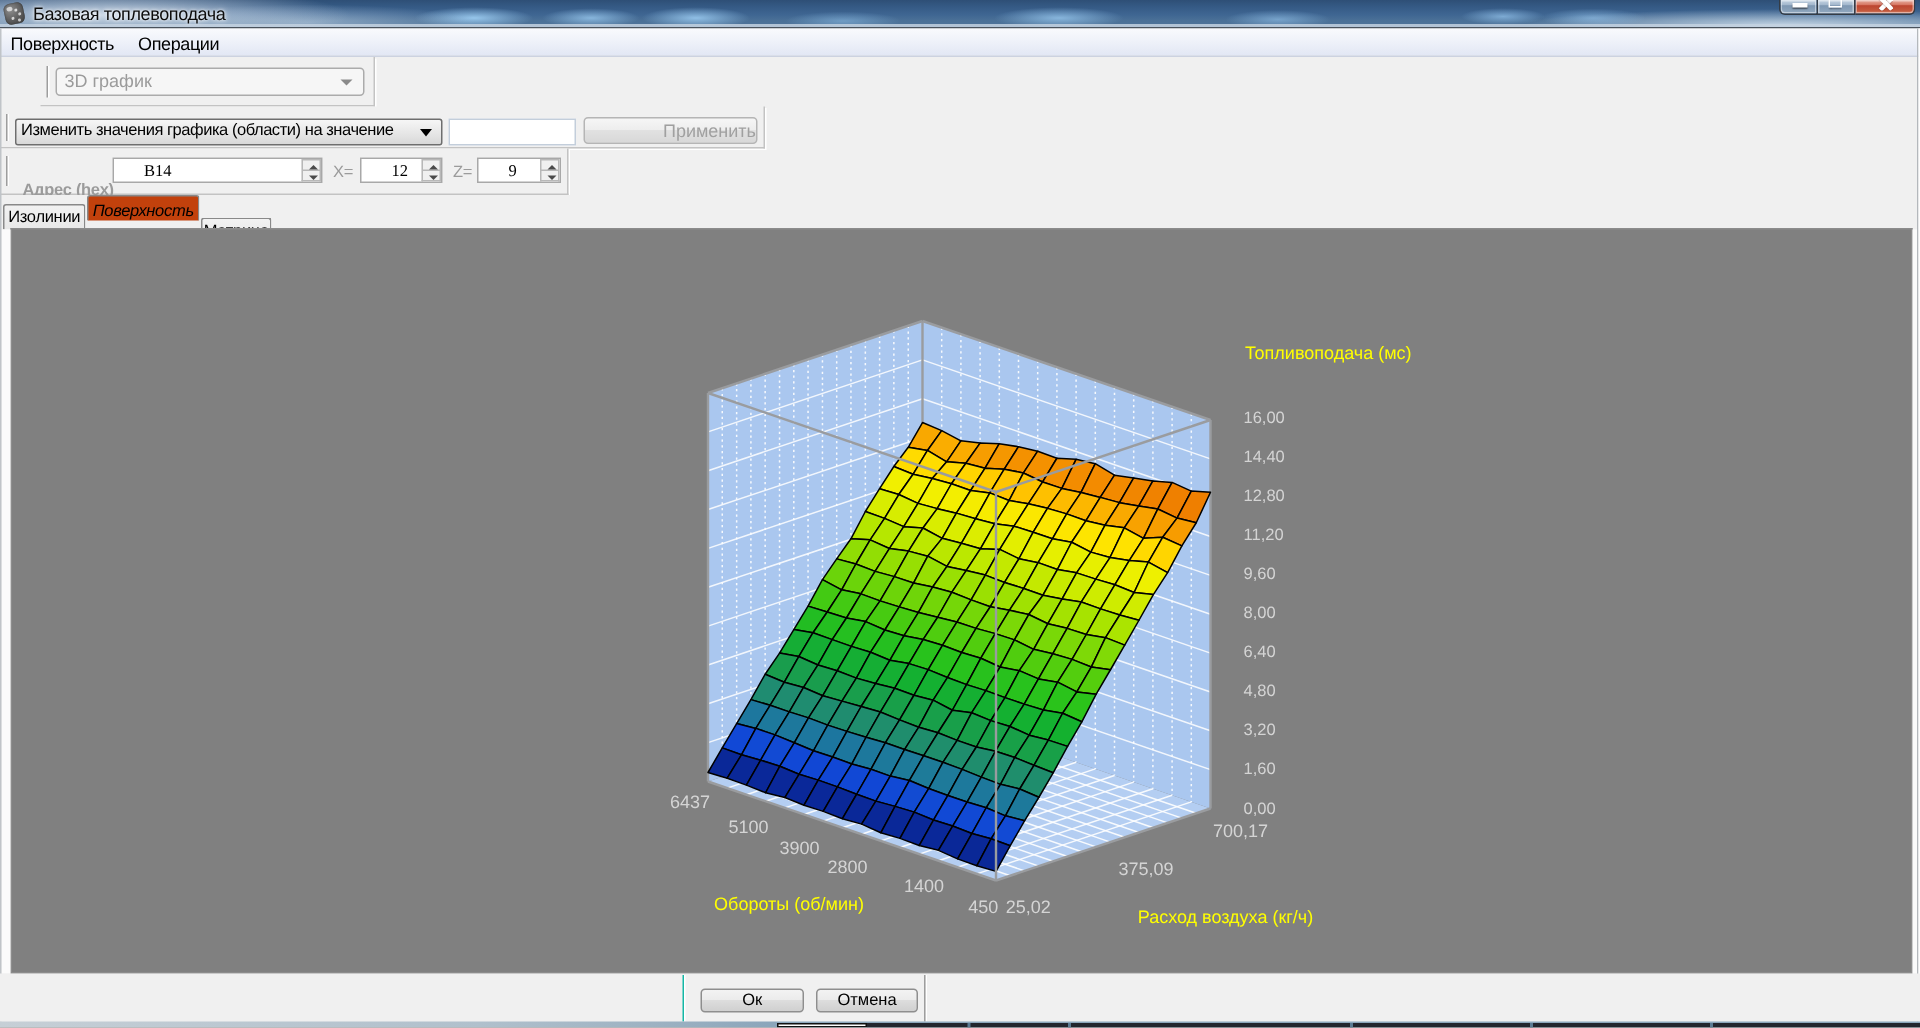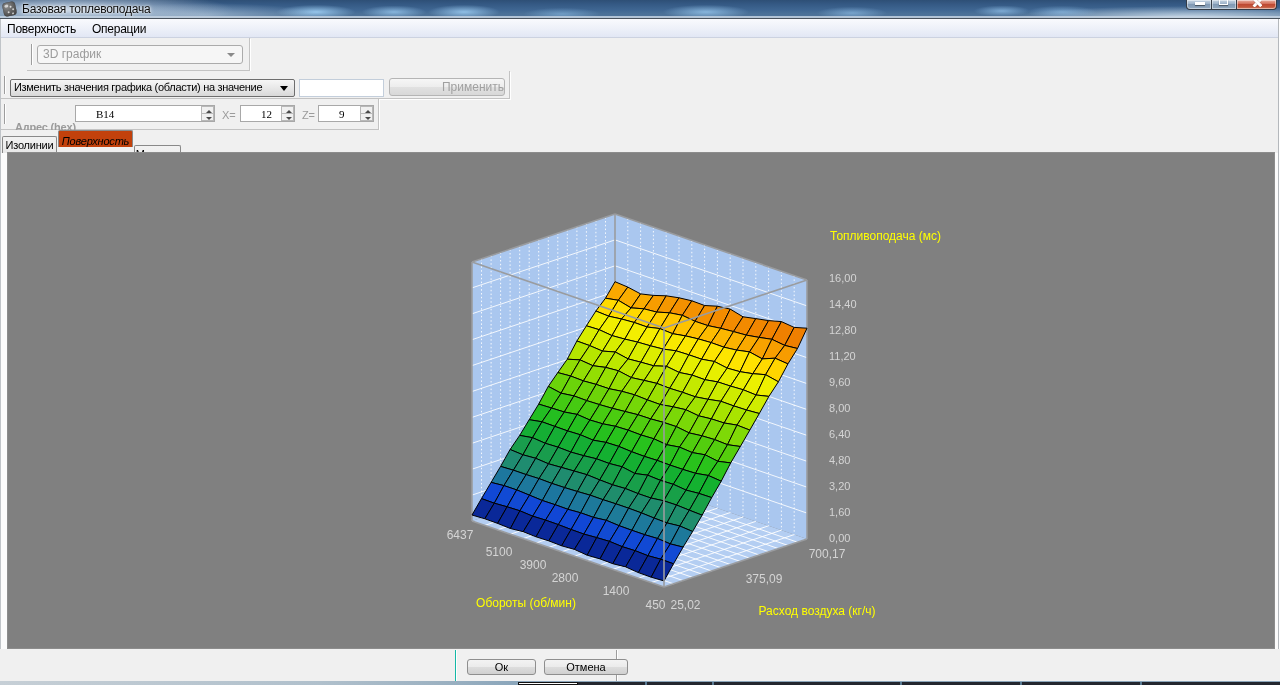--- a/index.html
+++ b/index.html
@@ -103,21 +103,21 @@
 
 
 #footer { left:0; top:649px; width:1280px; height:32px; background:#f0f0f0; }
 #btnbar { left:455px; top:1px; width:162px; height:31px;
   border-left:1px solid #14b8a6; border-right:1px solid #9d9d9d;
   box-shadow:inset 1px 0 0 #fff, 1px 0 0 #fff; }
 .okbtn { position:absolute; top:9px; height:16px; border:1px solid #8e8e8e; border-radius:3px;
   background:linear-gradient(to bottom,#f3f3f3,#ebebeb 49%,#dddddd 50%,#d0d0d0);
   font-size:11px; color:#000; text-align:center; line-height:14px; }
 #okb { left:11px; width:69px; }
-#cancelb { left:88px; width:84px; }
+#cancelb { left:88px; width:68px; }
 
 
 #sliver { left:0; top:681px; width:1280px; height:4px;
   background:linear-gradient(to right,#c6cfd6 0%,#b0c0cc 25%,#9db2c2 34%,#8ba6bb 40%); }
 .seg { position:absolute; top:1px; height:3px; }
 </style></head><body>
 
 <div class="abs" id="titlebar"></div>
 <div class="abs" id="titleicon"></div>
 <div class="abs" id="titletext">Базовая топлевоподача</div>

